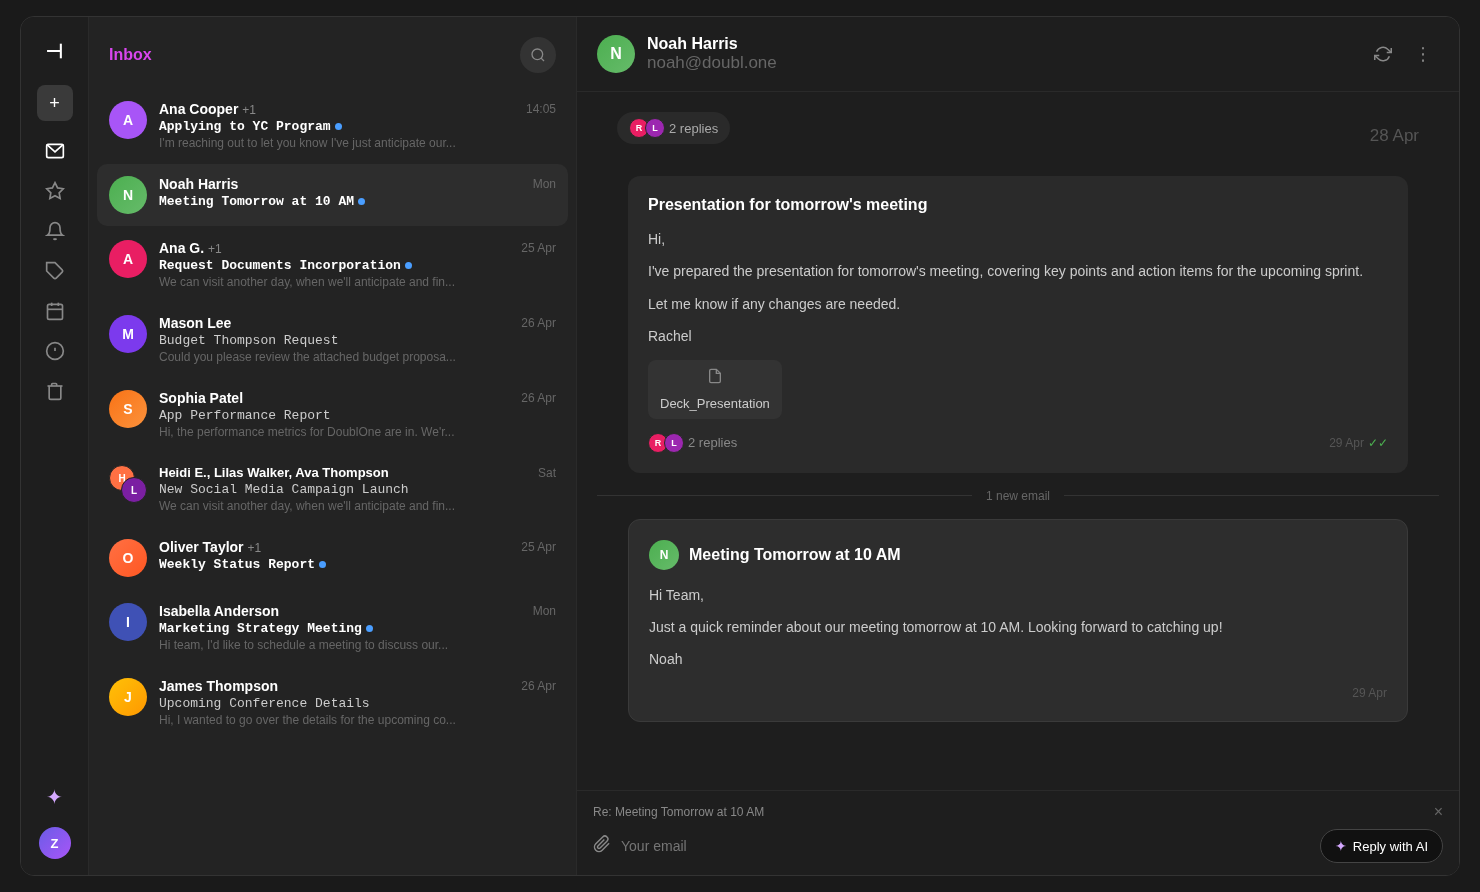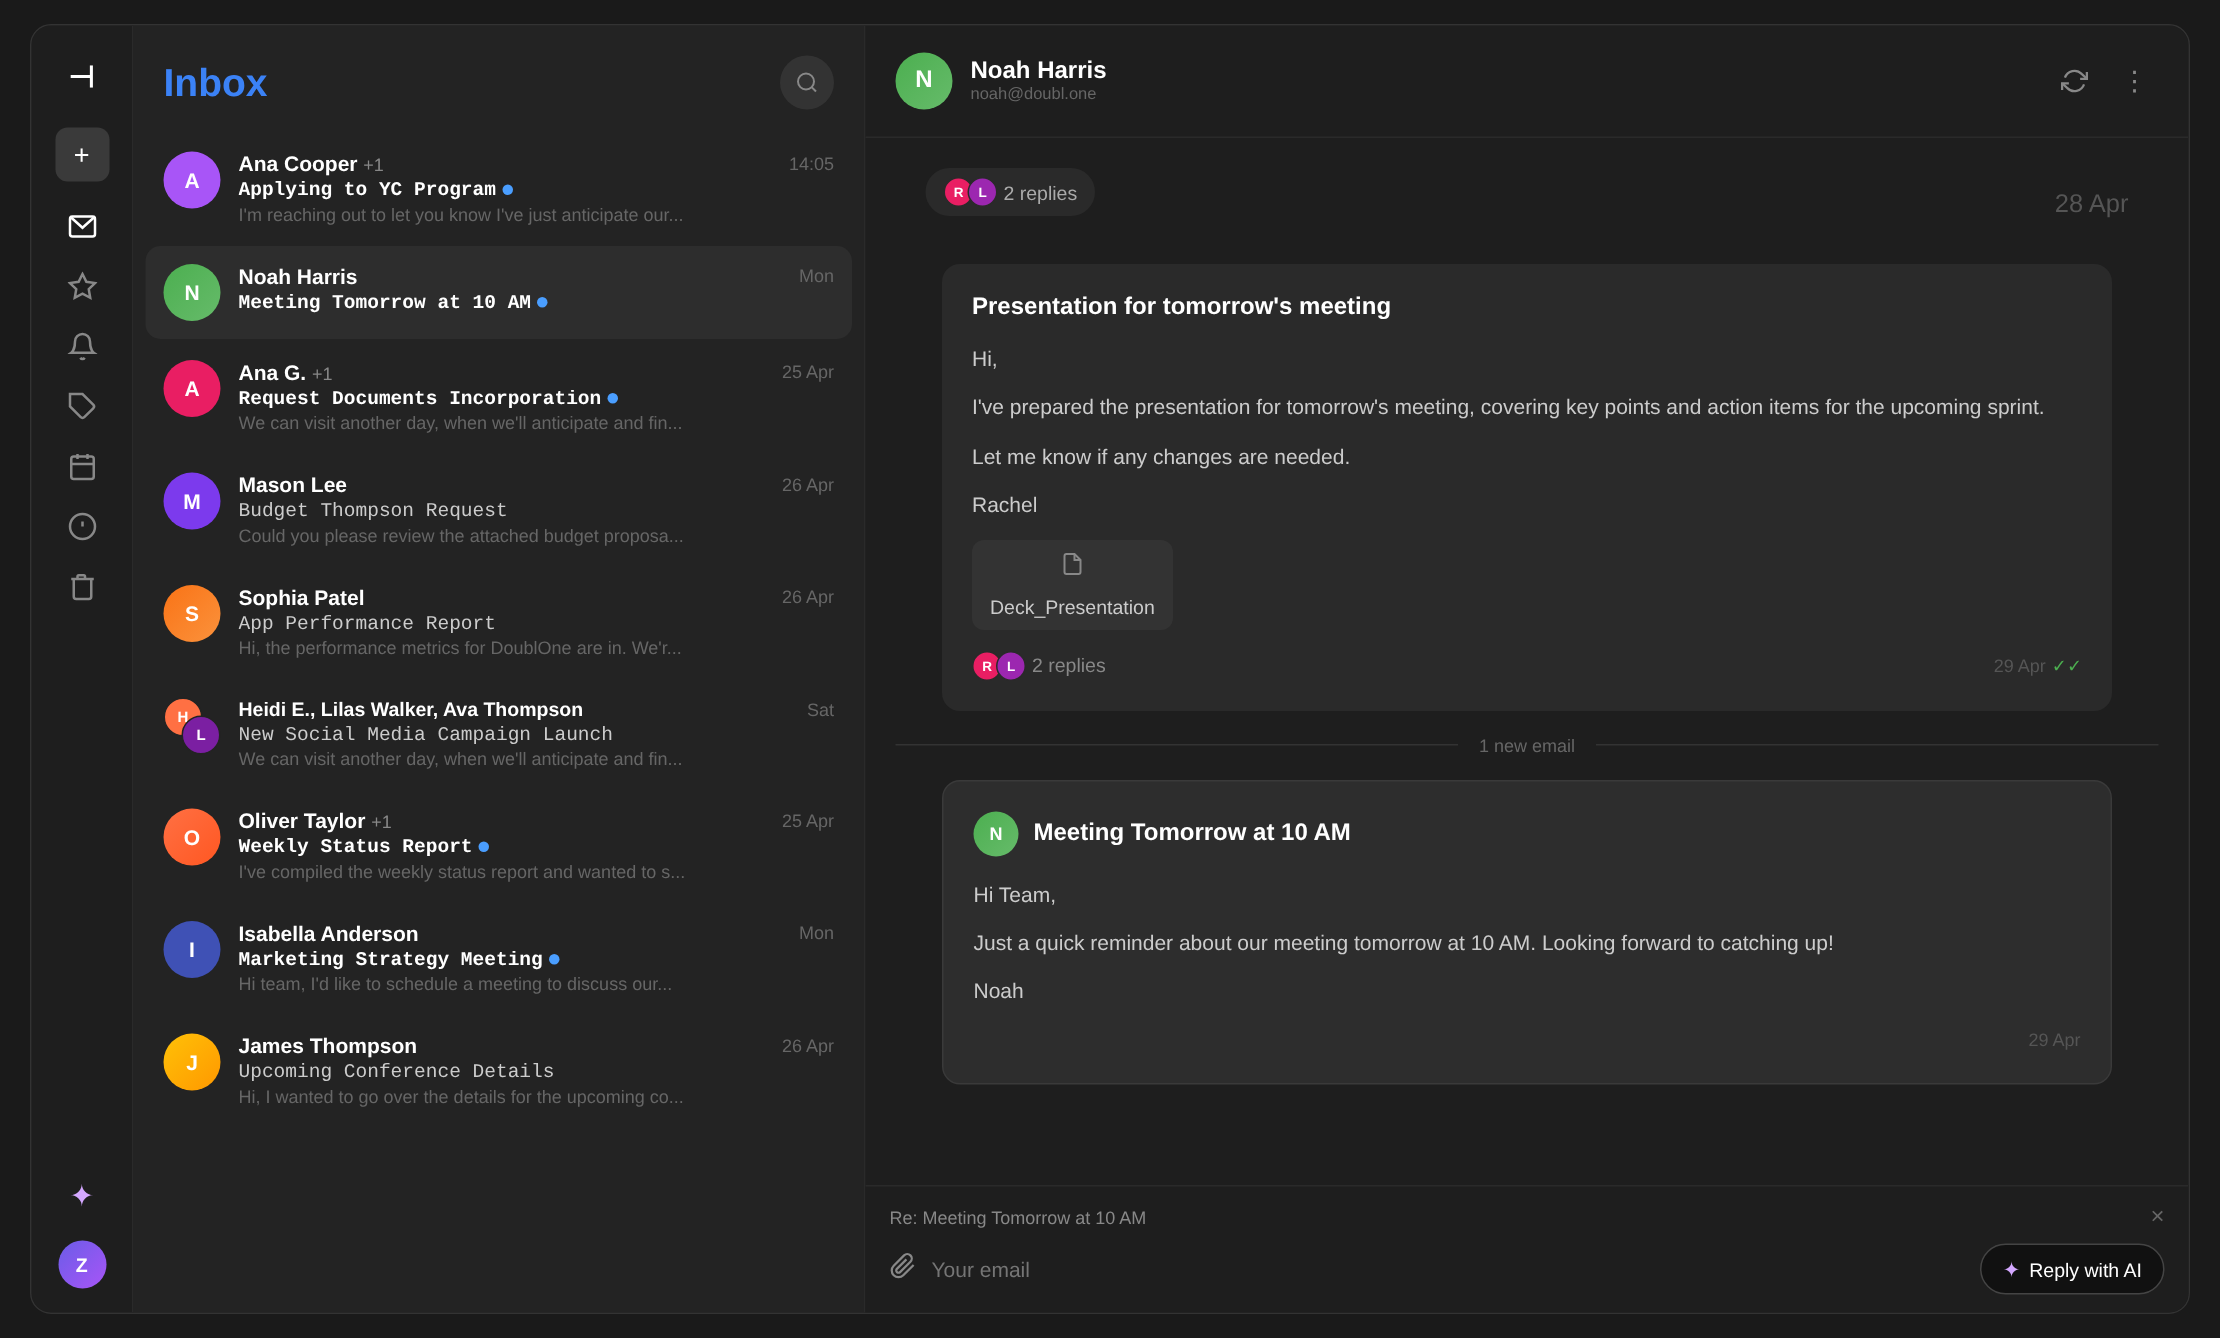--- a/index.html
+++ b/index.html
@@ -107,23 +107,23 @@
       flex-direction: column;
       border-right: 1px solid #2a2a2a;
     }
     .email-list-header {
       display: flex;
       align-items: center;
       justify-content: space-between;
       padding: 20px 20px 16px;
     }
     .email-list-title {
-      font-size: 26px;
-      font-weight: 600;
-      color: #3b82f6;
+      font-size: 16px;
+      font-weight: 600;
+      color: #d946ef;
     }
     .search-btn {
       width: 36px;
       height: 36px;
       background: #333;
       border-radius: 50%;
       display: flex;
       align-items: center;
       justify-content: center;
       cursor: pointer;
@@ -277,21 +277,21 @@
       color: #fff;
       flex-shrink: 0;
     }
     .detail-sender-info { flex: 1; }
     .detail-sender-name {
       font-size: 16px;
       font-weight: 600;
       color: #fff;
     }
     .detail-sender-email {
-      font-size: 11px;
+      font-size: 17px;
       color: #666;
     }
     .detail-actions {
       display: flex;
       gap: 8px;
       align-items: center;
     }
     .icon-btn {
       width: 32px;
       height: 32px;
@@ -646,21 +646,20 @@
         <div class="avatar" style="background: linear-gradient(135deg, #FF7043, #FF5722);">O</div>
         <div class="email-content">
           <div class="email-top-row">
             <span class="email-sender">Oliver Taylor <span style="color:#888;font-weight:400;font-size:12px;">+1</span></span>
             <span class="email-time">25 Apr</span>
           </div>
           <div class="email-subject-row">
             <span class="email-subject bold">Weekly Status Report</span>
             <span class="unread-dot"></span>
           </div>
-          <div class="email-preview">I've compiled the weekly status report and wanted to s...</div>
         </div>
       </div>
 
       <div class="email-item">
         <div class="avatar" style="background: #3F51B5;">I</div>
         <div class="email-content">
           <div class="email-top-row">
             <span class="email-sender">Isabella Anderson</span>
             <span class="email-time">Mon</span>
           </div>

